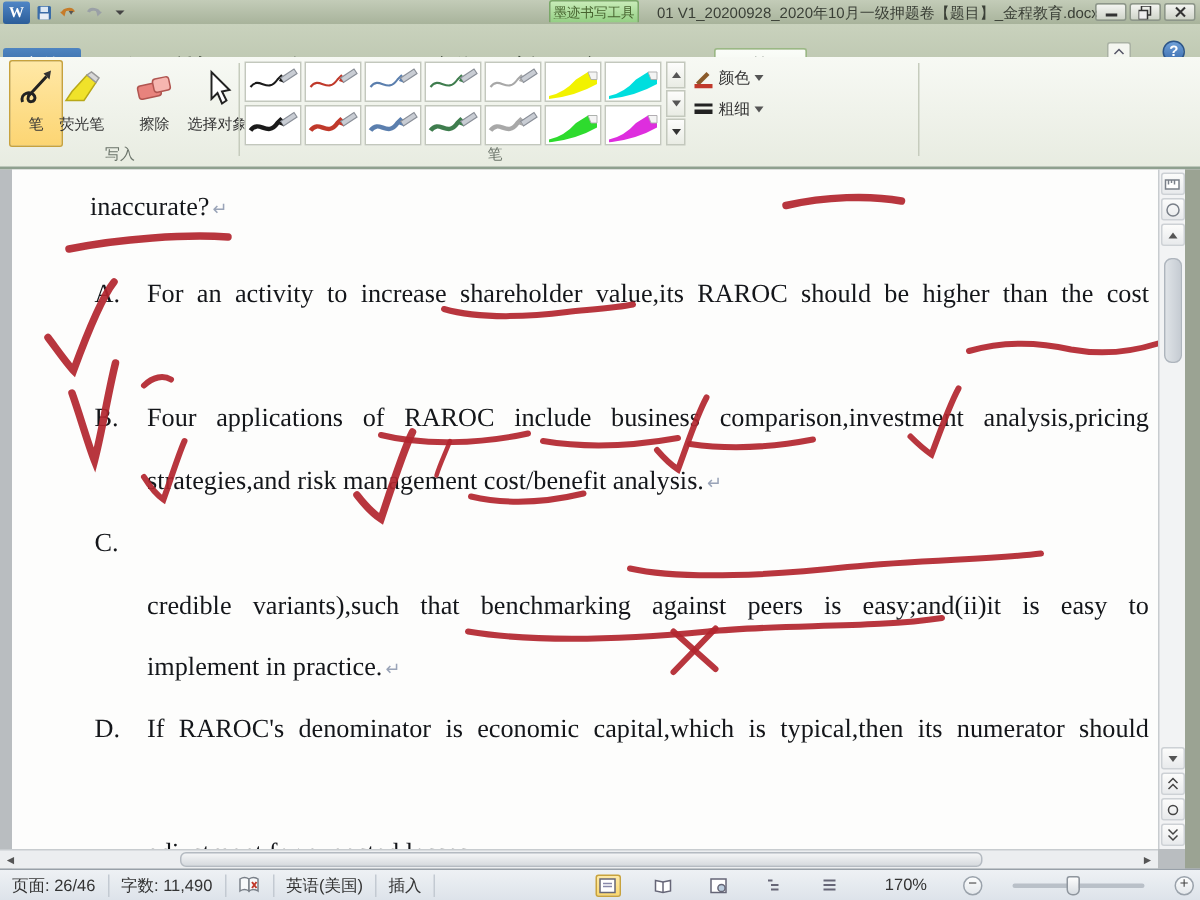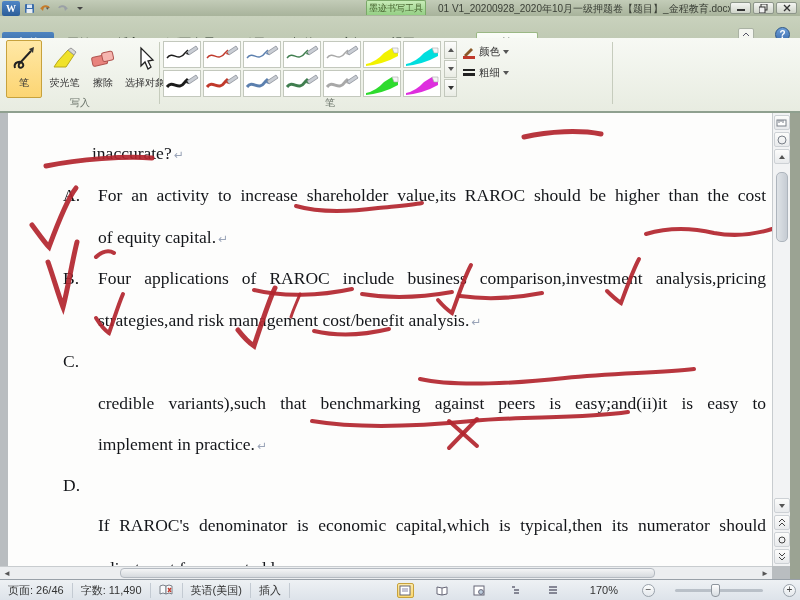--- a/index.html
+++ b/index.html
@@ -188,21 +188,21 @@
     <div id="write-group">
         <div class="big-btn sel" style="left: 6px; width: 36px;">
           <span class="ic">
             <svg width="26" height="26">
               <path d="M4,22 C2,16 10,14 12,18 C14,22 6,24 8,18 L20,5" stroke="#222" stroke-width="2" fill="none"></path>
               <path d="M18,3 L23,1 L22,7 Z" fill="#333"></path>
             </svg>
           </span>
           <span class="bl">笔</span>
         </div>
-        <div class="big-btn" style="left: 45px; width: 39px;">
+        <div class="big-btn" style="left: 35px; width: 39px;">
           <span class="ic">
             <svg width="26" height="24">
               <path d="M2,20 L14,20 L22,8 L16,3 L6,14 Z" fill="#f0e22a" stroke="#b8a818"></path>
               <path d="M16,3 L22,8 L24,5 L19,1 Z" fill="#d8d8d8" stroke="#999"></path>
             </svg>
           </span>
           <span class="bl">荧光笔</span>
         </div>
         <div class="big-btn" style="left: 86px; width: 34px;">
           <span class="ic">
@@ -349,32 +349,31 @@
       <span>粗细</span>
       <span class="tri-down"></span>
     </div>
 
     <div class="group-sep" style="left:612px"></div>
     <div class="group-label" style="left:290px;width:80px">笔</div>
   </div>
 
   <div id="docarea">
     <div id="page">
-        <div class="docline" style="left: 52px; top: 30px; margin-left: 32px;"><span>inaccurate?</span><span class="pmark">↵</span></div>
+        <div class="docline" style="left: 52px; top: 14px;"><span>inaccurate?</span><span class="pmark">↵</span></div>
         <div class="letter" style="top: 72px;">A.</div>
         <div class="docline just" style="top: 72px;"><span>For an activity to increase shareholder value,its RAROC should be higher than the cost</span></div>
-        <div class="docline" style="left: 90px; top: 113.5px;"><span>of equity capital.</span><span class="pmark">↵</span></div>
         <div class="letter" style="top: 155px;">B.</div>
         <div class="docline just" style="top: 155px;"><span>Four applications of RAROC include business comparison,investment analysis,pricing</span></div>
         <div class="docline" style="left: 90px; top: 196.5px;"><span>strategies,and risk management cost/benefit analysis.</span><span class="pmark">↵</span></div>
         <div class="letter" style="top: 238px;">C.</div>
         <div class="docline" style="left: 90px; top: 321px;"><span>implement in practice.</span><span class="pmark">↵</span></div>
         <div class="docline just" style="top: 279.5px;"><span>credible variants),such that benchmarking against peers is easy;and(ii)it is easy to</span></div>
         <div class="letter" style="top: 362px;">D.</div>
-        <div class="docline just" style="top: 362px; margin-top: 40px;"><span>If RAROC's denominator is economic capital,which is typical,then its numerator should</span></div>
+        <div class="docline just" style="top: 362px;"><span>If RAROC's denominator is economic capital,which is typical,then its numerator should</span></div>
         <div class="docline" style="left: 90px; top: 445px;"><span>adjustment for expected losses.</span></div>
       </div>
   </div>
 
   <svg id="ink-overlay" viewBox="0 0 800 600">
       <path d="M46,166 C80,159 125,156 152,158" stroke="#b2252e" stroke-width="5" fill="none" stroke-linecap="round" opacity="0.92"></path>
       <path d="M524,137 C550,131 580,130 601,134" stroke="#b2252e" stroke-width="5" fill="none" stroke-linecap="round" opacity="0.92"></path>
       <path d="M32,225 C38,233 45,243 49,247 C56,228 68,198 76,188" stroke="#b2252e" stroke-width="5" fill="none" stroke-linecap="round" opacity="0.92"></path>
       <path d="M296,206 C320,213 355,211 378,208 C398,206 412,205 422,203" stroke="#b2252e" stroke-width="4" fill="none" stroke-linecap="round" opacity="0.92"></path>
       <path d="M646,234 C670,227 692,228 714,233 C736,237 756,234 772,229" stroke="#b2252e" stroke-width="4" fill="none" stroke-linecap="round" opacity="0.92"></path>

